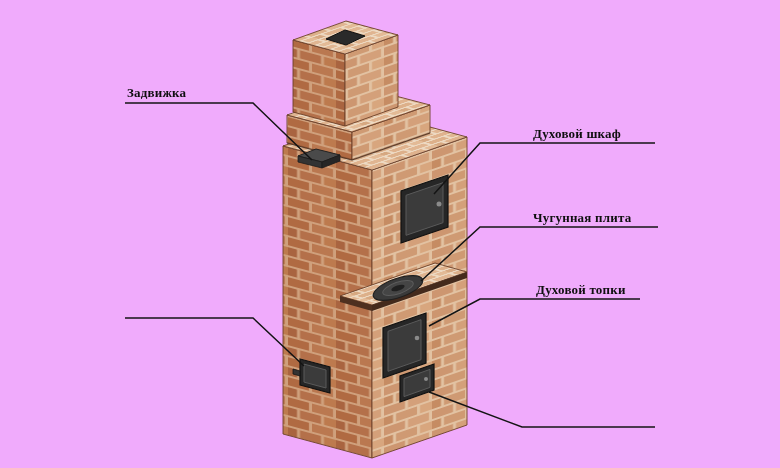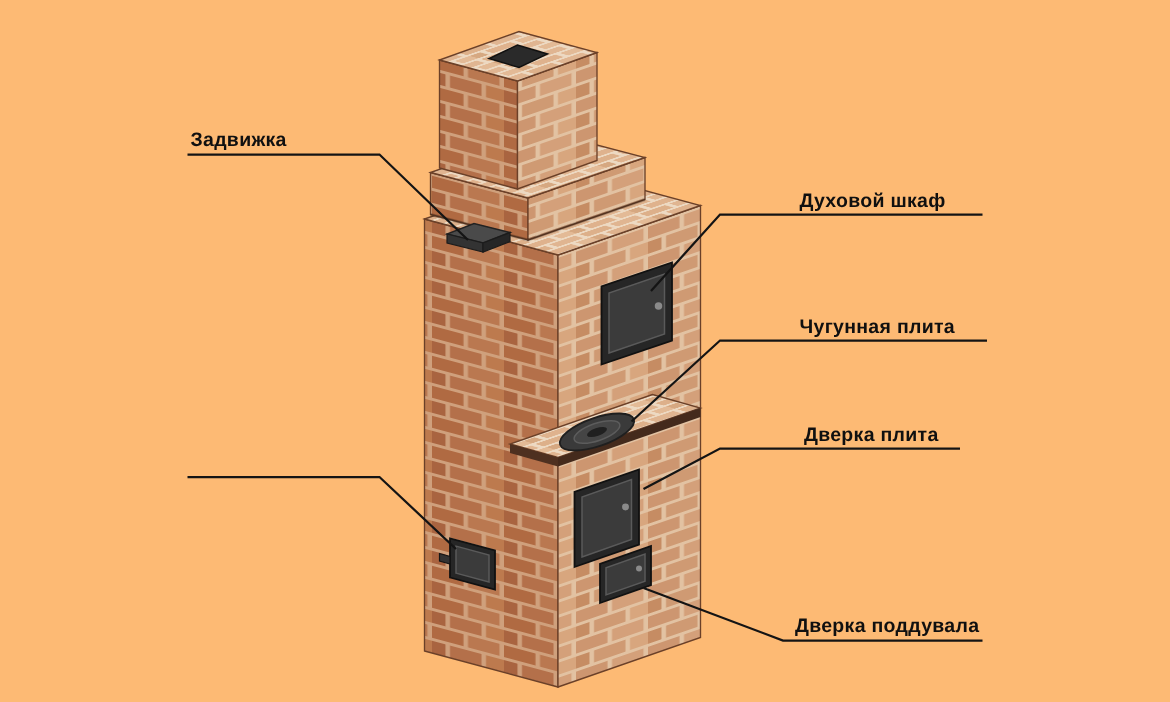--- a/index.html
+++ b/index.html
@@ -1,22 +1,22 @@
 <!DOCTYPE html>
 <html><head>
 <meta charset="utf-8">
 <style>
   html, body { margin: 0; padding: 0; background: #ffffff; }
   #canvas {
     position: relative;
     width: 780px;
     height: 468px;
-    background: #fdba74;
+    background: #f0abfc;
     overflow: hidden;
-    font-family: Liberation Sans, sans-serif;
+    font-family: Liberation Serif, serif;
   }
   #canvas svg { position: absolute; left: 0; top: 0; }
   .label {
     position: absolute;
     font-weight: bold;
     font-size: 13px;
     color: #101010;
     white-space: nowrap;
     letter-spacing: 0.2px;
   }
@@ -132,17 +132,16 @@
       <polyline points="655,427 522,427 429,392"></polyline>
     </g>
   </svg>
 
   <div class="label" style="left:127px; top:85px;">Задвижка</div>
 
   <div class="label" style="left:533px; top:210px;">Чугунная плита</div>
 
   <div class="label" style="left:533px; top:126px;">Духовой шкаф</div>
 
-  <div class="label" style="left:536px; top:282px;">Дверка плита</div>
+  <div class="label" style="left:536px; top:282px;">Духовой топки</div>
 
 
-  <div class="label" style="left:530px; top:409px;">Дверка поддувала</div>
 </div>
 
 </body></html>

